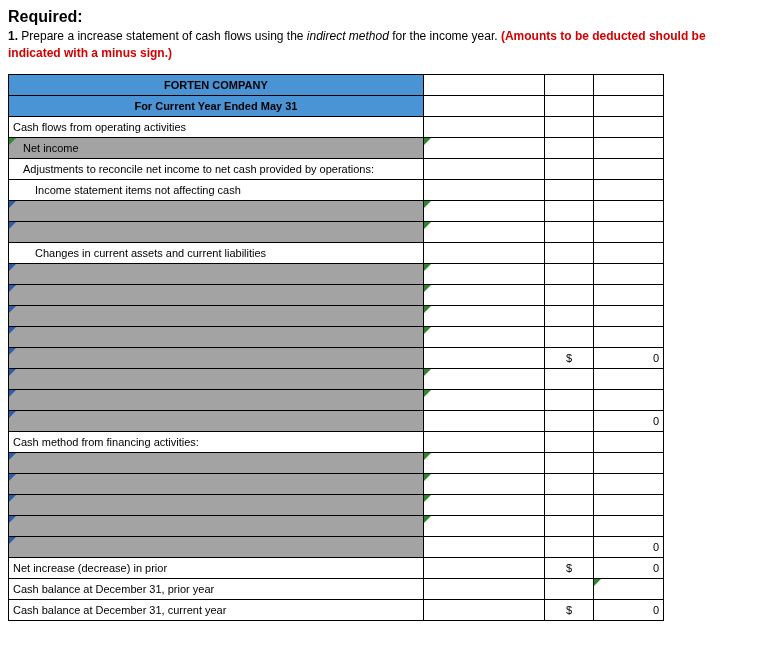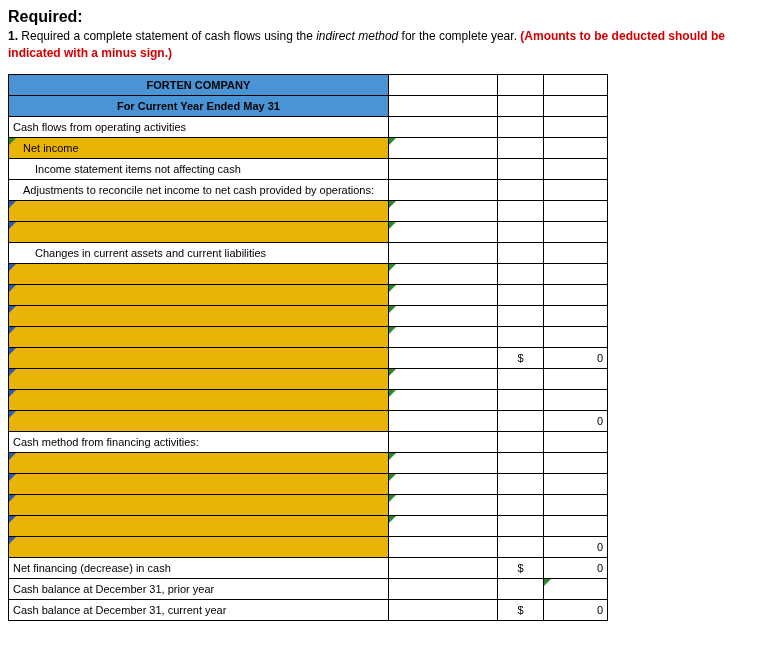--- a/index.html
+++ b/index.html
@@ -17,21 +17,21 @@
   }
   .header-instruction {
     font-size: 12px;
     margin-bottom: 12px;
     line-height: 1.4;
   }
   .italic { font-style: italic; margin-top: 44px; }
   .red-bold { color: #d40000; font-weight: bold; }
   table {
     border-collapse: collapse;
-    width: 600px;
+    width: 656px;
   }
   td {
     border: 1px solid #000;
     height: 21px;
     padding: 2px 4px;
     vertical-align: middle;
   }
   .hdr {
     background: #4a94d6;
     text-align: center;
@@ -41,21 +41,21 @@
     width: 418px;
     position: relative;
   }
   .col2 { width: 122px; }
   .col3 { width: 50px; text-align: center; }
   .col4 { width: 70px; text-align: right; }
   .indent1 { padding-left: 14px; }
   .indent2 { padding-left: 26px; }
   .dropdown-cell {
     position: relative;
-    background: #eab308;
+    background: #a3a3a3;
   }
   .tri-blue {
     position: absolute;
     left: 0;
     top: 0;
     width: 0;
     height: 0;
     border-top: 7px solid #2a5db0;
     border-right: 7px solid transparent;
   }
@@ -70,21 +70,21 @@
   }
   .input-cell {
     background: #fff;
   }
 </style>
 </head>
 <body>
 
 <div class="header-required">Required:</div>
 <div class="header-instruction">
-  <b>1.</b><span> Required a complete statement of cash flows using the </span><span class="italic">indirect method</span><span> for the complete year. </span><span class="red-bold">(Amounts to be deducted should be indicated with a minus sign.)</span>
+  <b>1.</b><span> Prepare a increase statement of cash flows using the </span><span class="italic">indirect method</span><span> for the income year. </span><span class="red-bold">(Amounts to be deducted should be indicated with a minus sign.)</span>
 </div>
 
 <table>
   <tbody>
       <tr>
     <td class="hdr label-cell">FORTEN COMPANY</td>
     <td class="col2"></td>
     <td class="col3"></td>
     <td class="col4"></td>
   </tr>
@@ -102,32 +102,32 @@
   </tr>
   <tr>
     <td class="label-cell indent1 dropdown-cell"><span class="tri-green"></span><span>Net income</span></td>
     <td class="col2 input-cell dropdown-cell">
           <span class="tri-green"></span>
         </td>
     <td class="col3"></td>
     <td class="col4"></td>
   </tr>
   <tr>
+    <td class="label-cell indent1">Adjustments to reconcile net income to net cash provided by operations:</td>
+    <td class="col2"></td>
+    <td class="col3"></td>
+    <td class="col4"></td>
+  </tr>
+  <tr>
     <td class="label-cell indent2">Income statement items not affecting cash</td>
     <td class="col2"></td>
     <td class="col3"></td>
     <td class="col4"></td>
   </tr>
   <tr>
-    <td class="label-cell indent1">Adjustments to reconcile net income to net cash provided by operations:</td>
-    <td class="col2"></td>
-    <td class="col3"></td>
-    <td class="col4"></td>
-  </tr>
-  <tr>
     <td class="label-cell dropdown-cell">
           <span class="tri-blue"></span>
         </td>
     <td class="col2 input-cell dropdown-cell">
           <span class="tri-green"></span>
         </td>
     <td class="col3"></td>
     <td class="col4"></td>
   </tr>
   <tr>
@@ -270,21 +270,21 @@
   </tr>
   <tr>
     <td class="label-cell dropdown-cell">
           <span class="tri-blue"></span>
         </td>
     <td class="col2"></td>
     <td class="col3"></td>
     <td class="col4">0</td>
   </tr>
   <tr>
-    <td class="label-cell">Net financing (decrease) in cash</td>
+    <td class="label-cell">Net increase (decrease) in prior</td>
     <td class="col2"></td>
     <td class="col3">$</td>
     <td class="col4">0</td>
   </tr>
   <tr>
     <td class="label-cell">Cash balance at December 31, prior year</td>
     <td class="col2"></td>
     <td class="col3"></td>
     <td class="col4 input-cell dropdown-cell">
           <span class="tri-green"></span>

